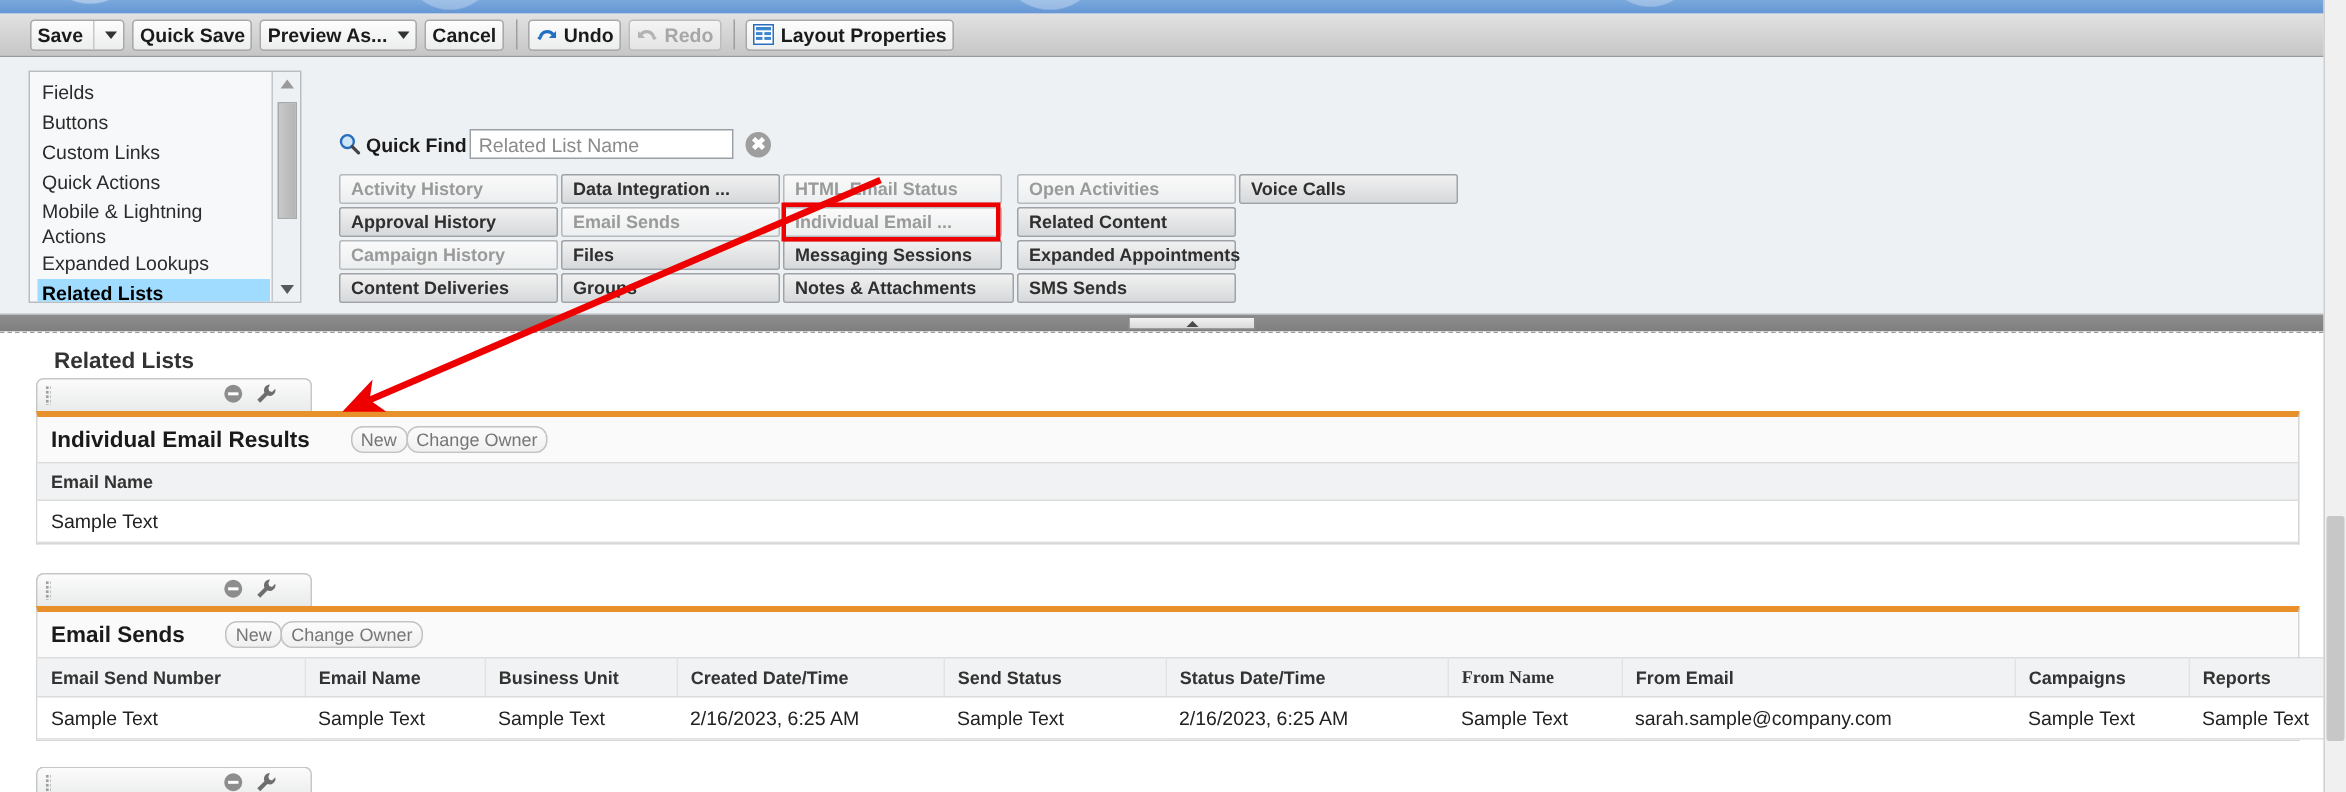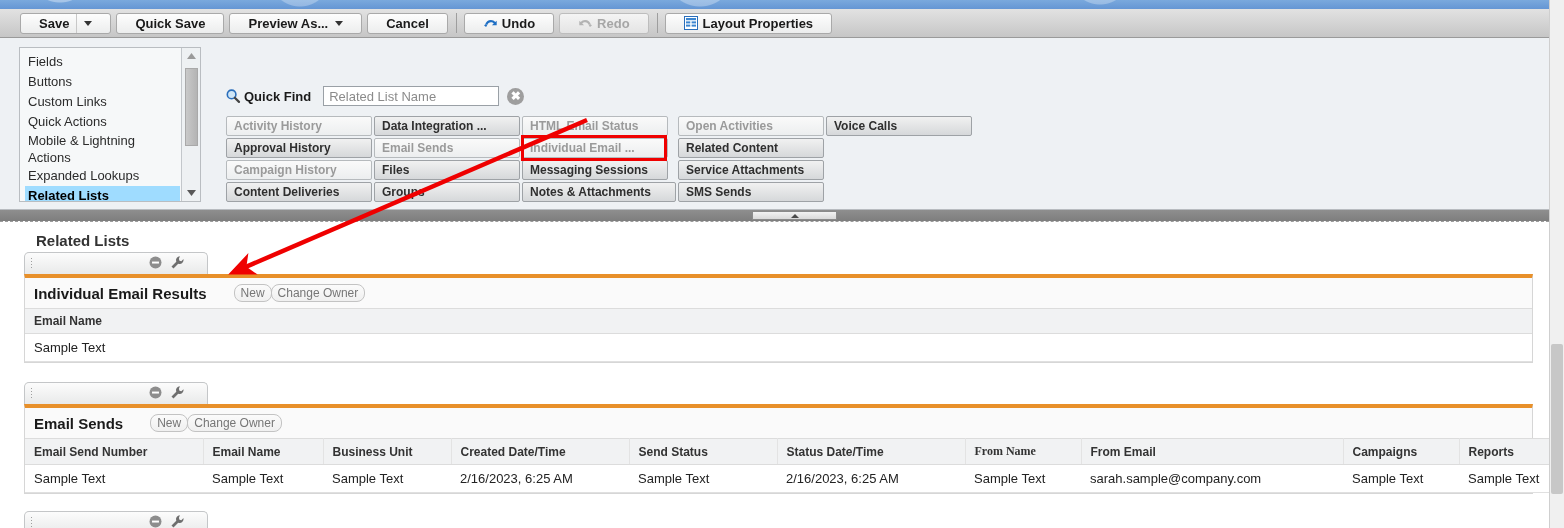--- a/index.html
+++ b/index.html
@@ -24,21 +24,21 @@
   .toolbar{
     position:absolute;left:0;top:9px;width:1564px;height:29px;
     background:linear-gradient(#e2e2e2,#c6c6c6);
     border-bottom:1px solid #9a9a9a;
     display:flex;align-items:center;padding-left:20px;box-sizing:border-box;
   }
   .btn{
     display:inline-flex;align-items:center;height:21px;
     background:linear-gradient(#fdfdfd,#eceded);
     border:1px solid #a9a9a9;border-radius:3px;
-    padding:0 18px;margin-right:5px;
+    padding:0 4px;margin-right:5px;
     font-size:13px;font-weight:bold;color:#1a1a1a;
     white-space:nowrap;cursor:pointer;box-sizing:border-box;
   }
   .btn.disabled{color:#a6a6a6;background:linear-gradient(#f4f4f4,#e4e4e4);border-color:#bdbdbd;cursor:default;}
   .btn .caret{
     display:inline-block;width:0;height:0;
     border-left:4px solid transparent;border-right:4px solid transparent;
     border-top:5px solid #333;margin-left:7px;
   }
   .btn .split{display:inline-block;width:1px;height:19px;background:#c8c8c8;margin:0 0 0 7px;}
@@ -70,21 +70,21 @@
   .sb-arrow.down{position:absolute;bottom:0;left:0;}
   .sb-thumb{
     position:absolute;left:3px;top:20px;width:13px;height:78px;
     background:linear-gradient(90deg,#c9c9c9,#b4b4b4);border:1px solid #a9a9a9;
     box-sizing:border-box;cursor:pointer;
   }
 
   
   .qf{position:absolute;left:225px;top:48px;display:flex;align-items:center;}
   .qf-ico{width:16px;height:16px;margin-right:3px;}
-  .qf-label{font-size:13px;font-weight:bold;color:#1a1a1a;margin-right:12px;}
+  .qf-label{font-size:13px;font-weight:bold;color:#1a1a1a;margin-right:2px;}
   .qf-input{
     width:176px;height:20px;border:1px solid #9aa0a6;background:#fff;
     font-size:13px;color:#333;padding:0 5px;box-sizing:border-box;
     font-family:"Liberation Sans",sans-serif;
   }
   .qf-input::placeholder{color:#8b8b8b;}
   .qf-clear{
     width:17px;height:17px;margin-left:8px;border-radius:50%;
     background:#9e9e9e;color:#fff;font-size:12px;font-weight:bold;
     display:flex;align-items:center;justify-content:center;cursor:pointer;
@@ -297,21 +297,21 @@
       </div>
       <div class="tcol">
         <div class="tile used" style="width: 146px;">HTML Email Status</div>
         <div class="tile used" style="width: 146px;">Individual Email ...</div>
         <div class="tile" style="width: 146px;">Messaging Sessions</div>
         <div class="tile" style="width: 154px;">Notes &amp; Attachments</div>
       </div>
       <div class="tcol">
         <div class="tile used" style="width: 146px;">Open Activities</div>
         <div class="tile" style="width: 146px;">Related Content</div>
-        <div class="tile" style="width: 146px;">Service Attachments</div>
+        <div class="tile" style="width: 146px;">Expanded Appointments</div>
         <div class="tile" style="width: 146px;">SMS Sends</div>
       </div>
       <div class="tcol">
         <div class="tile" style="width: 146px;">Voice Calls</div>
         <div class="tile tile-ph" style="width: 146px;"></div>
         <div class="tile tile-ph" style="width: 146px;"></div>
         <div class="tile tile-ph" style="width: 146px;"></div>
       </div>
     </div>
   <div class="redbox"></div>

